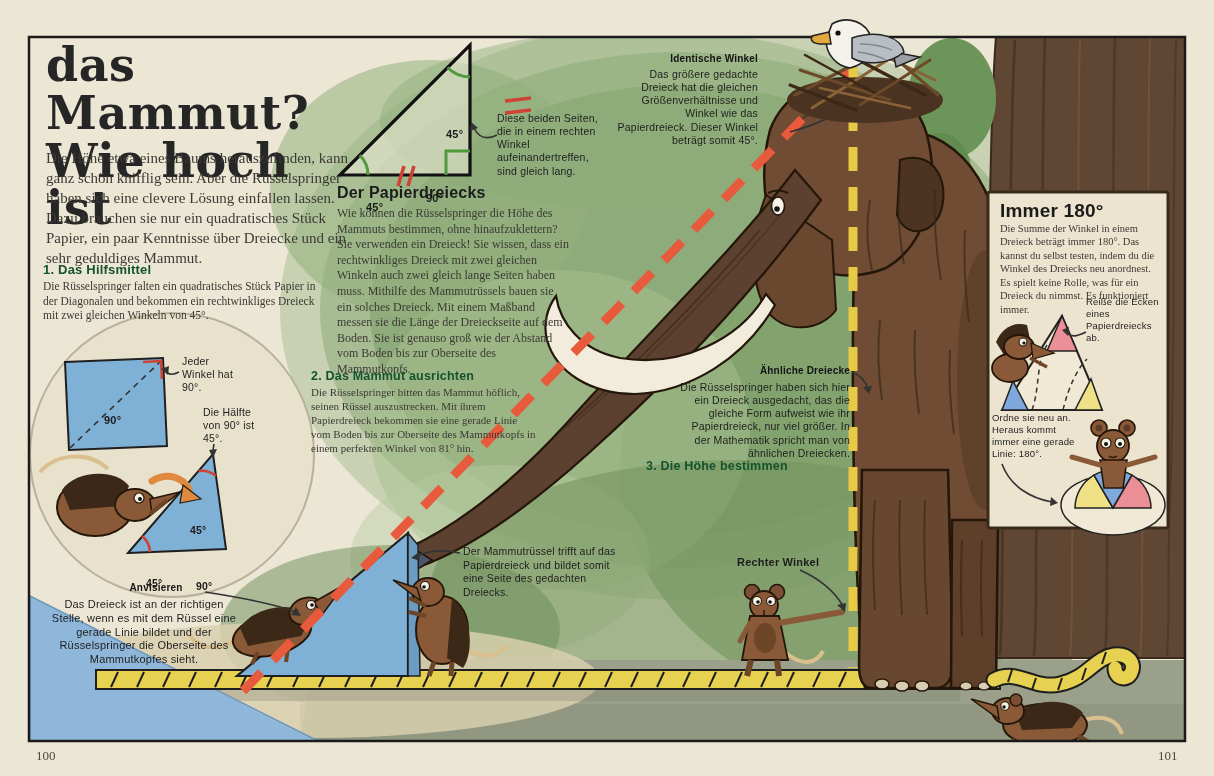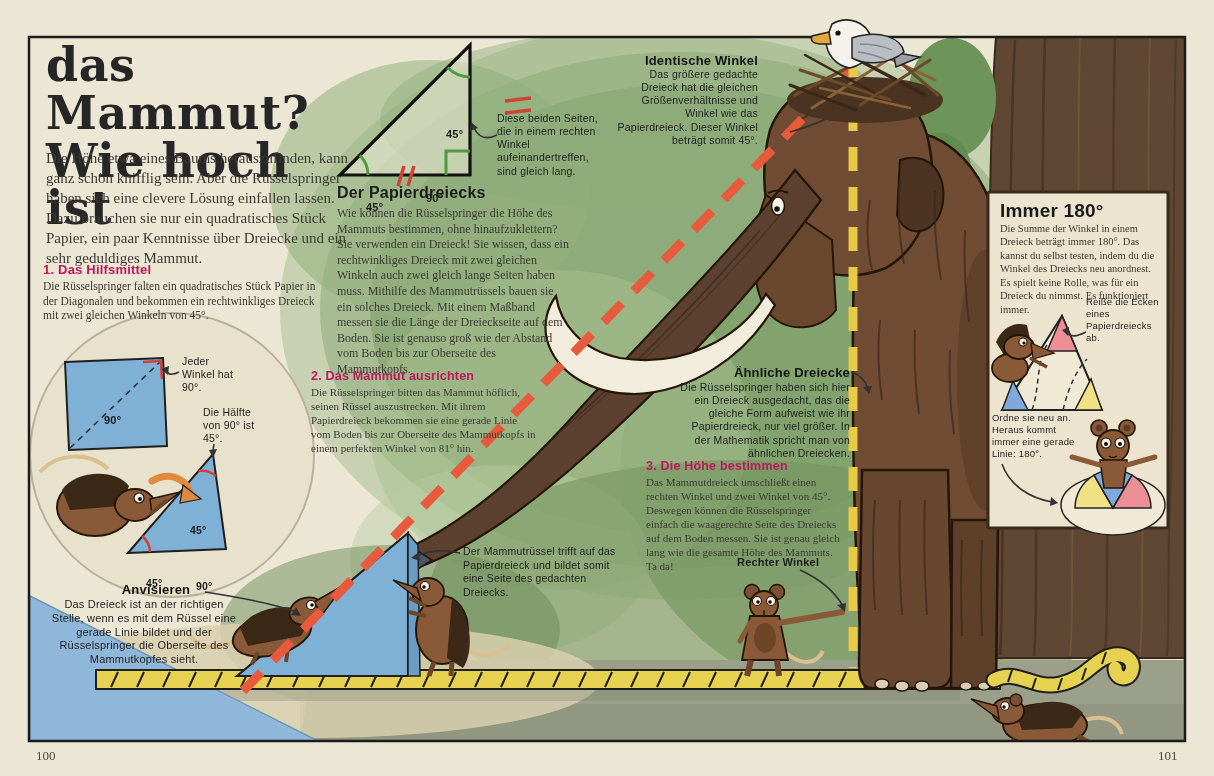--- a/index.html
+++ b/index.html
@@ -4,22 +4,22 @@
 <style>
   html,body{margin:0;padding:0;}
   #page{position:relative;width:1214px;height:776px;background:#ece6d4;overflow:hidden;
         font-family:"Liberation Sans",sans-serif;}
   .abs{position:absolute;}
   .serif{font-family:"Liberation Serif",serif;color:#3c3a35;}
   .hand{font-family:"Liberation Sans",sans-serif;color:#1e1e1e;letter-spacing:.2px;}
   .title{font-family:"DejaVu Serif",serif;font-weight:700;font-size:46px;line-height:1.04;
          letter-spacing:.5px;color:#262626;}
   .h-big{font-weight:700;font-size:16px;color:#1b1b1b;}
-  .h-step{font-weight:700;font-size:12.5px;color:#be185d;}
-  .h-call{font-weight:700;font-size:13px;color:#141414;}
+  .h-step{font-weight:700;font-size:12.5px;color:#14532d;}
+  .h-call{font-weight:700;font-size:10px;color:#141414;}
   .body-lg{font-size:15px;line-height:1.34;}
   .body-md{font-size:12px;line-height:1.3;}
   .body-sm{font-size:11px;line-height:1.27;}
   .note{font-size:10.5px;line-height:1.25;}
   .note-sm{font-size:9.5px;line-height:1.25;}
   .right{text-align:right;}
   .center{text-align:center;}
   .angle{font-size:11px;font-weight:700;color:#1b1b1b;margin-top:48px;}
   .pageno{font-family:"Liberation Serif",serif;font-size:13px;color:#4a473f;}
 </style>
@@ -395,21 +395,20 @@
 <div class="abs hand h-step" style="left:311px;top:369px;">2. Das Mammut ausrichten</div>
 <div class="abs serif body-sm" style="left:311px;top:386px;width:226px;">Die Rüsselspringer bitten das Mammut höflich, seinen Rüssel auszustrecken. Mit ihrem Papierdreieck bekommen sie eine gerade Linie vom Boden bis zur Oberseite des Mammutkopfs in einem perfekten Winkel von 81° hin.</div>
 
 <div class="abs hand h-call right" style="left:608px;top:53px;width:150px;">Identische Winkel</div>
 <div class="abs hand note right" style="left:613px;top:68px;width:145px;">Das größere gedachte Dreieck hat die gleichen Größenverhältnisse und Winkel wie das Papierdreieck. Dieser Winkel beträgt somit 45°.</div>
 
 <div class="abs hand h-call right" style="left:682px;top:365px;width:168px;">Ähnliche Dreiecke</div>
 <div class="abs hand note right" style="left:676px;top:381px;width:174px;">Die Rüsselspringer haben sich hier ein Dreieck ausgedacht, das die gleiche Form aufweist wie ihr Papierdreieck, nur viel größer. In der Mathematik spricht man von ähnlichen Dreiecken.</div>
 
 <div class="abs hand h-step" style="left:646px;top:459px;">3. Die Höhe bestimmen</div>
-<div class="abs serif body-sm" style="left:646px;top:476px;width:198px;">Das Mammutdreieck umschließt einen rechten Winkel und zwei Winkel von 45°. Deswegen können die Rüsselspringer einfach die waagerechte Seite des Dreiecks auf dem Boden messen. Sie ist genau gleich lang wie die gesamte Höhe des Mammuts. Ta da!</div>
 
 <div class="abs hand note" style="left:463px;top:545px;width:154px;line-height:1.3;">Der Mammutrüssel trifft auf das Papierdreieck und bildet somit eine Seite des gedachten Dreiecks.</div>
 
 <div class="abs hand" style="left:737px;top:556px;font-size:11px;font-weight:700;">Rechter Winkel</div>
 
 <div class="abs hand" style="left:1000px;top:200px;font-size:19px;font-weight:700;color:#1b1b1b;">Immer 180°</div>
 <div class="abs serif" style="left:1000px;top:222px;width:158px;font-size:10.5px;line-height:1.28;">Die Summe der Winkel in einem Dreieck beträgt immer 180°. Das kannst du selbst testen, indem du die Winkel des Dreiecks neu anordnest. Es spielt keine Rolle, was für ein Dreieck du nimmst. Es funktioniert immer.</div>
 <div class="abs hand note-sm" style="left:1086px;top:296px;width:78px;">Reiße die Ecken eines Papierdreiecks ab.</div>
 <div class="abs hand note-sm" style="left:992px;top:412px;width:88px;">Ordne sie neu an. Heraus kommt immer eine gerade Linie: 180°.</div>
 

